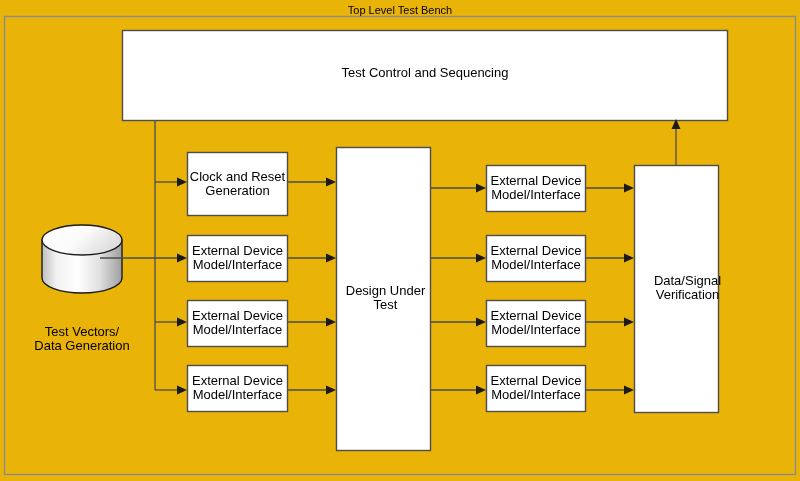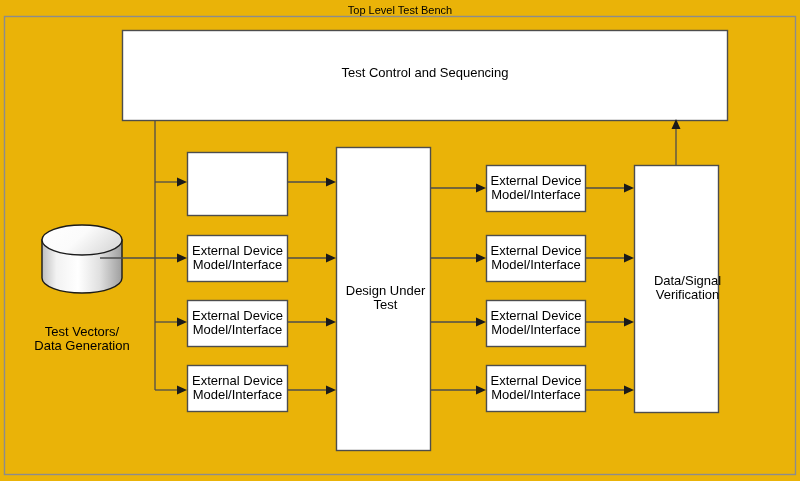--- a/index.html
+++ b/index.html
@@ -141,20 +141,22 @@
     <polygon class="arrowhead" points="634,390 624,385.5 624,394.5"></polygon>
 
     <path class="wire" d="M676,165 L676,125"></path>
     <polygon class="arrowhead" points="676,119 671.5,129 680.5,129"></polygon>
   </svg>
 
   <div class="title-label" style="left:300px; top:3px; width:200px;">Top Level Test Bench</div>
 
   <div class="node-label" style="left:272px; top:66px; width:306px;">Test Control and Sequencing</div>
 
+  <div class="node-label" style="left:189px; top:170px; width:97px;">Clock and Reset
+Generation</div>
 
   <div class="node-label" style="left:189px; top:244px; width:97px;">External Device
 Model/Interface</div>
 
   <div class="node-label" style="left:189px; top:309px; width:97px;">External Device
 Model/Interface</div>
 
   <div class="node-label" style="left:189px; top:374px; width:97px;">External Device
 Model/Interface</div>
 

